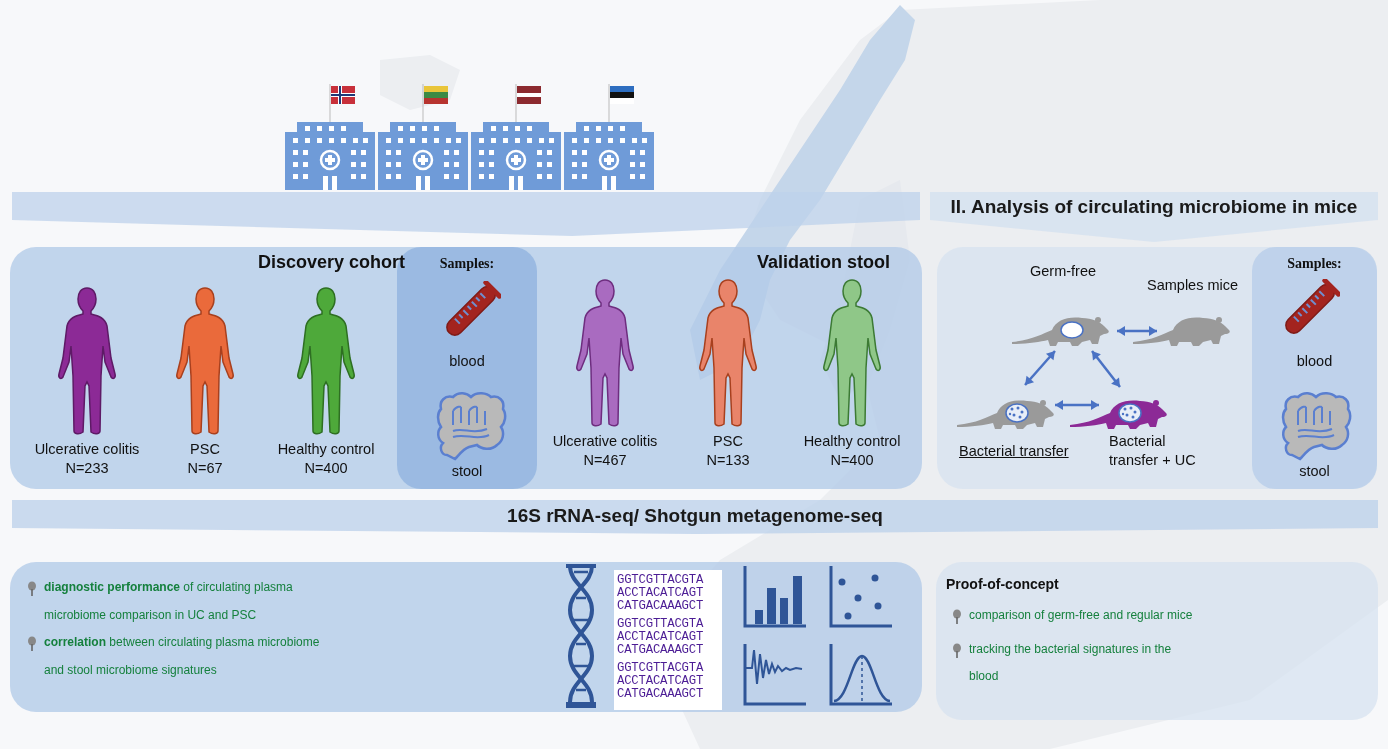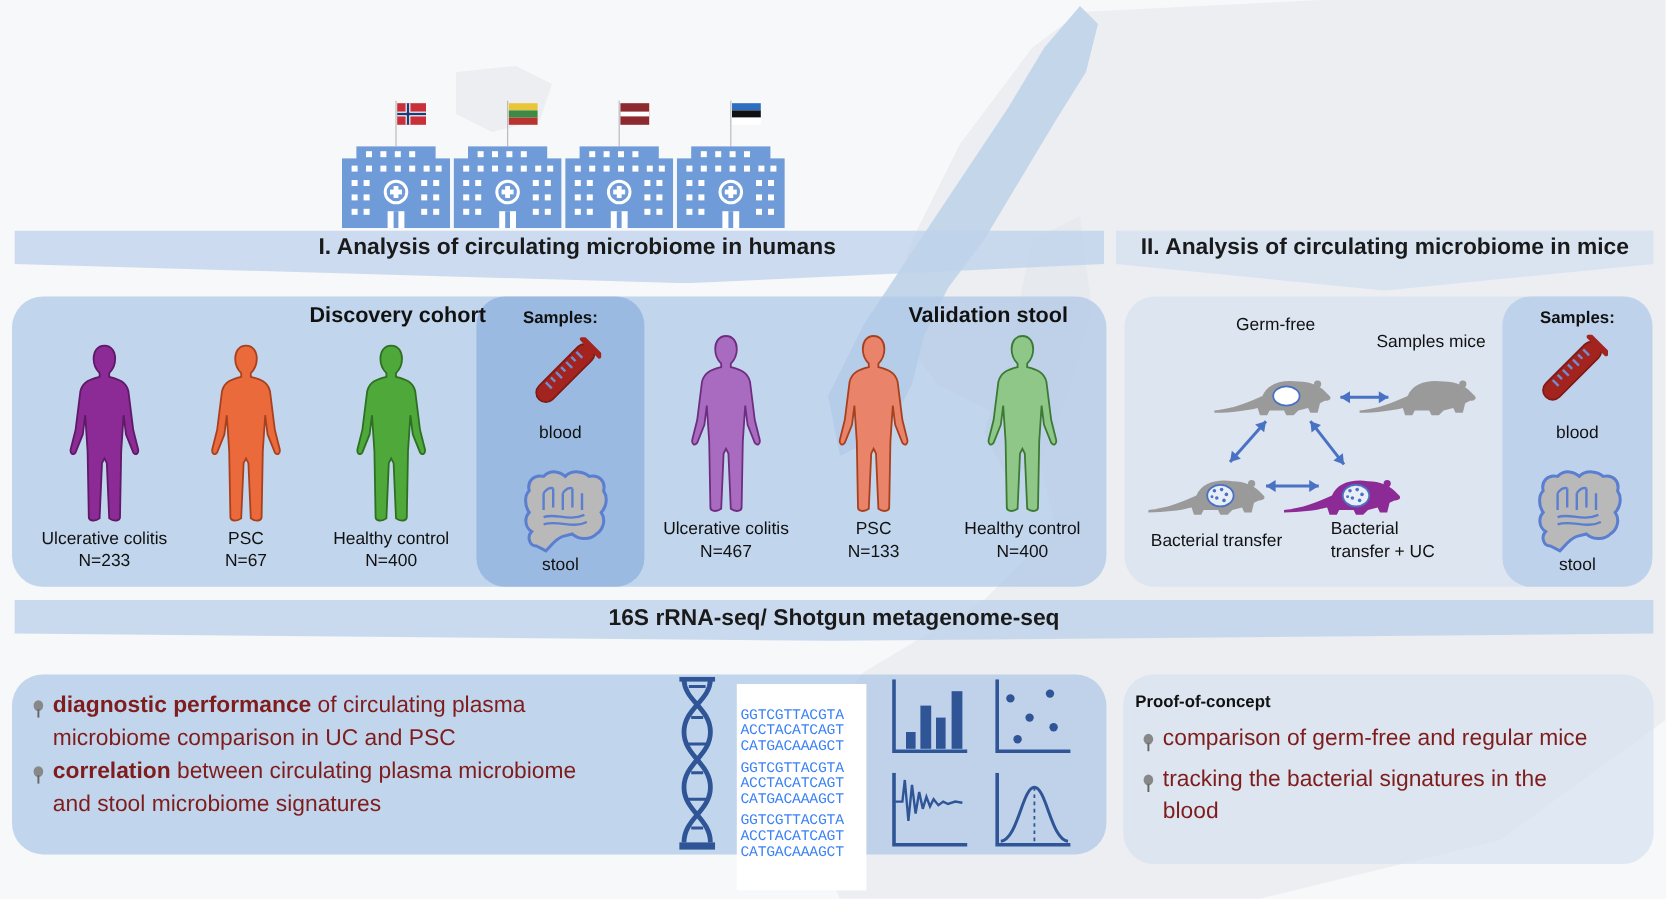--- a/index.html
+++ b/index.html
@@ -32,35 +32,35 @@
     border-radius: 26px;
   }
   .panel-blue { background: rgba(178, 203, 232, 0.78); }
   .panel-samples { background: rgba(140, 176, 222, 0.72); }
   .panel-light { background: rgba(214, 226, 240, 0.72); }
   .panel-light-samples { background: rgba(178, 203, 232, 0.7); }
 
   .cohort-title { position: absolute; font-weight: bold; font-size: 18px; text-align: right; }
   .person { position: absolute; }
   .person-label { position: absolute; font-size: 14.5px; text-align: center; line-height: 19px; width: 150px; }
-  .samples-title { position: absolute; font-weight: bold; font-size: 14px; text-align: center; width: 100%; }
+  .samples-title { position: absolute; font-weight: bold; font-size: 14px; text-align: center; width: 100%; font-family: Liberation Serif, serif; }
   .sample-label { position: absolute; font-size: 14.5px; text-align: center; width: 100%; }
 
   .mouse-label { position: absolute; font-size: 14.5px; line-height: 19px; }
 
-  .bullets { position: absolute; font-size: 19px; line-height: 27.5px; color: #7f1d1d; }
+  .bullets { position: absolute; font-size: 12px; line-height: 27.5px; color: #15803d; }
   .bullet-row { display: flex; }
   .pin { display: inline-block; width: 18px; flex: 0 0 18px; margin-top: 6px; }
   .bullet-text { flex: 1; }
 
   .dna-box {
     position: absolute; background: #fff;
     font-family: "Liberation Mono", "DejaVu Sans Mono", monospace;
-    font-size: 12.3px; line-height: 13px; color: #3b82f6;
-    padding: 20px 3px; letter-spacing: -0.2px;
+    font-size: 12.3px; line-height: 13px; color: #4c1d95;
+    padding: 4px 3px; letter-spacing: -0.2px;
   }
   .dna-group { margin-bottom: 5px; }
   .proof-title { position: absolute; font-weight: bold; font-size: 14px; }
 </style>
 </head>
 <body>
 
 <svg id="bg-map" viewBox="0 0 1388 749">
   <path d="M1100,0 L1388,0 L1388,600 L1250,700 L1050,749 L700,749 L650,640 L720,560 L820,500 L880,440 L860,360 L780,320 L740,260 L760,200 L800,120 L860,40 L900,10 Z" fill="#eceef1"></path>
   <path d="M900,5 L915,20 L905,60 L880,100 L850,150 L820,200 L790,240 L770,280 L760,320 L740,360 L700,380 L690,330 L720,270 L760,210 L800,150 L840,90 L870,40 Z" fill="#c4d6ea"></path>
@@ -221,21 +221,20 @@
         <rect x="40" y="76" width="10" height="4" fill="#fff"></rect>
       <rect x="38" y="94" width="14" height="14" fill="#fff"></rect>
         <rect x="43" y="94" width="4" height="14" fill="#6f9bd8"></rect>
     </svg></div>
   </div>
 
 <div class="banner" style="left:12px; top:192px; width:908px; height:44px; padding-left:30px;">
   <svg class="banner-shape" viewBox="0 0 908 44" preserveAspectRatio="none">
     <polygon points="0,0 908,0 908,28 560,44 0,28" fill="rgba(190,210,235,0.75)"></polygon>
   </svg>
-  <span style="margin-top:-14px;">I. Analysis of circulating microbiome in humans</span>
 </div>
 <div class="banner" style="left:930px; top:192px; width:448px; height:50px;">
   <svg class="banner-shape" viewBox="0 0 448 50" preserveAspectRatio="none">
     <polygon points="0,0 448,0 448,28 224,50 0,28" fill="rgba(214,226,240,0.85)"></polygon>
   </svg>
   <span style="margin-top:-20px;">II. Analysis of circulating microbiome in mice</span>
 </div>
 
 <div class="panel panel-blue" style="left:10px; top:247px; width:912px; height:242px;"></div>
 <div class="panel panel-samples" style="left:397px; top:247px; width:140px; height:242px; border-radius:24px;"></div>
@@ -312,21 +311,21 @@
     </svg>
   <div class="sample-label" style="top:216px;">stool</div>
 </div>
 
 <div class="panel panel-light" style="left:937px; top:247px; width:440px; height:242px;"></div>
 <div class="panel panel-light-samples" style="left:1252px; top:247px; width:125px; height:242px; border-radius:24px;"></div>
 
 <div style="position:absolute; left:937px; top:247px; width:320px; height:242px; z-index:3;">
   <div class="mouse-label" style="left:93px; top:15px;">Germ-free</div>
   <div class="mouse-label" style="left:210px; top:29px;">Samples mice</div>
-  <div class="mouse-label" style="left:22px; top:195px;">Bacterial transfer</div>
+  <div class="mouse-label" style="left:22px; top:195px;text-decoration:underline;">Bacterial transfer</div>
   <div class="mouse-label" style="left:172px; top:185px;">
     <div>Bacterial</div>
     <div>transfer + UC</div>
   </div>
   <svg id="mice-svg" class="abs" style="left:0; top:0;" width="320" height="242" viewBox="0 0 320 242">
       <g transform="translate(75,65)">
         <path d="M0,30 C20,28 30,22 40,18 C44,8 56,4 70,6 C80,6 88,10 92,14 L96,18 C98,20 96,22 92,22 L88,24 L86,32 L80,32 L78,28 L70,30 L66,34 L60,34 L58,30 L46,30 L44,34 L38,34 L36,28 C28,30 14,32 0,32 Z" fill="#9a9a9a"></path>
       <circle cx="86" cy="8" r="3" fill="#9a9a9a"></circle>
         <ellipse cx="60" cy="18" rx="11" ry="8" fill="#fff" stroke="#4a72c4" stroke-width="1.5"></ellipse>
       </g>

